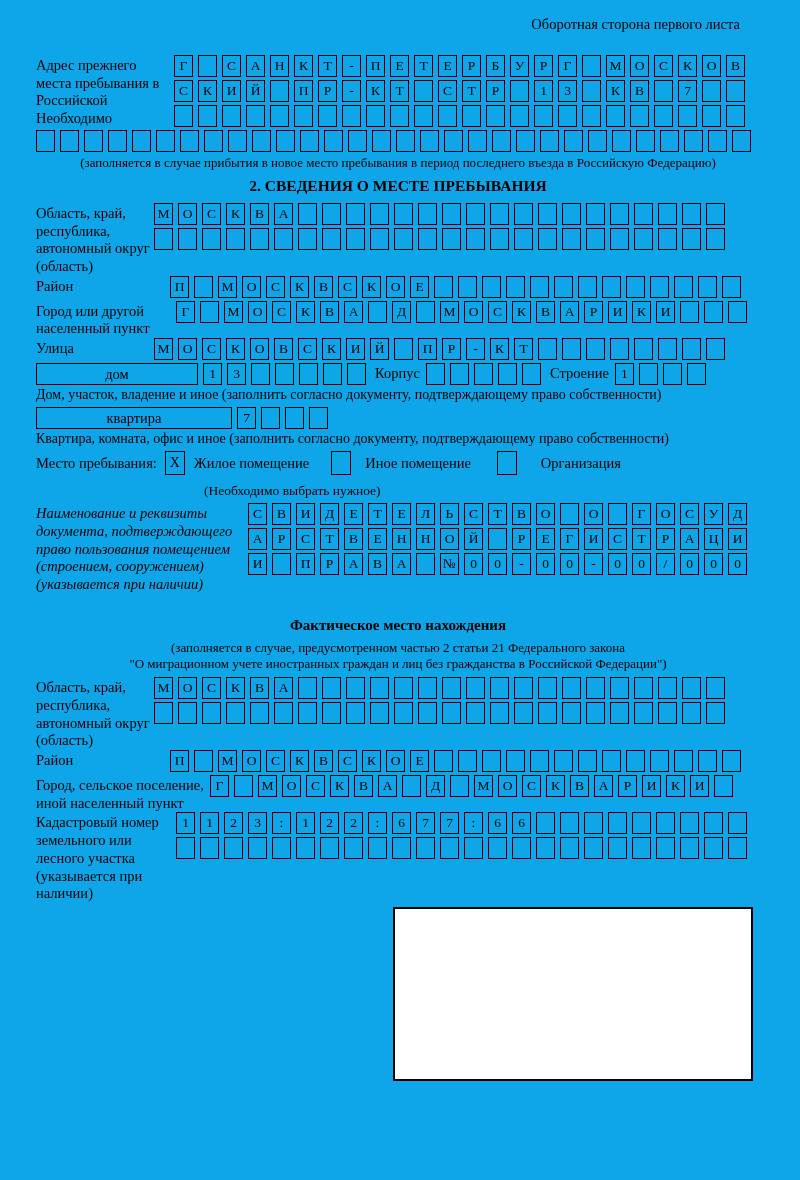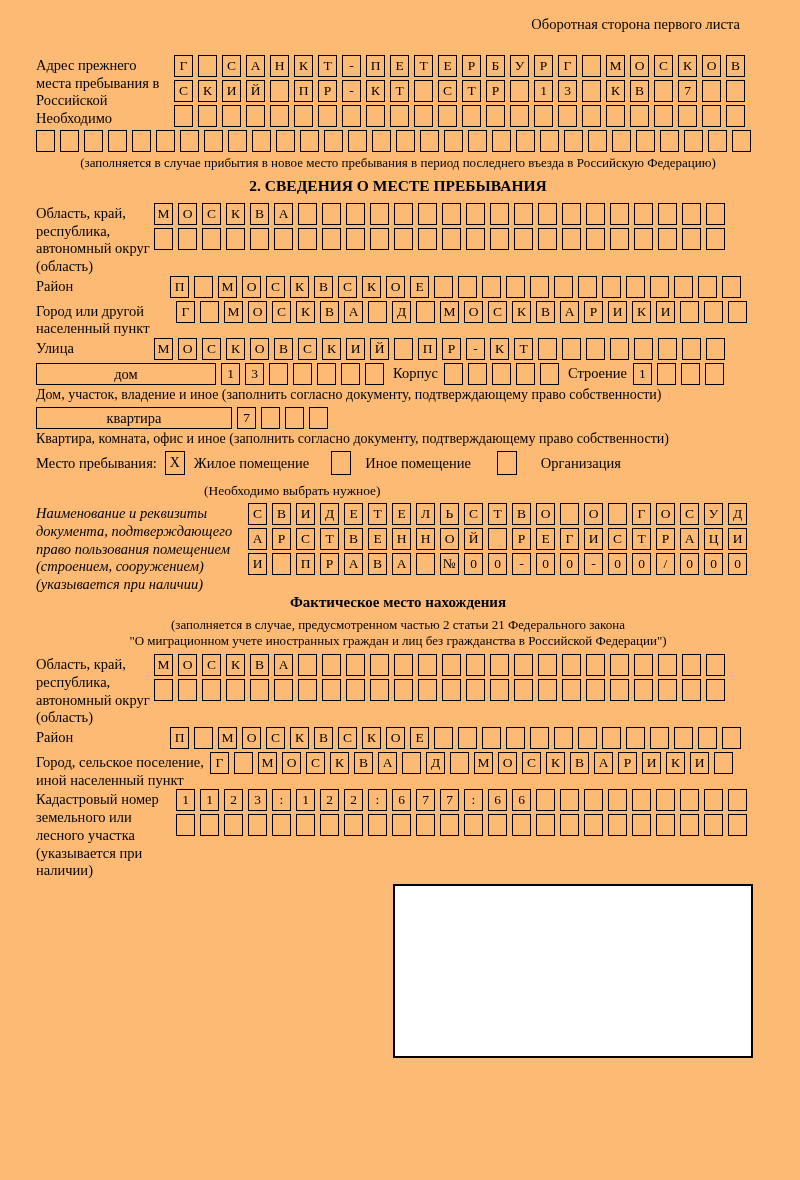--- a/index.html
+++ b/index.html
@@ -1,18 +1,18 @@
 <!DOCTYPE html>
 <html><head>
 <meta charset="utf-8">
 <style>
   html,body{margin:0;padding:0;background:#fff;}
   .sheet{
     width:800px;height:1180px;box-sizing:border-box;
-    padding:16px 40px 0 36px;background:#fdba74;color:#000;
+    padding:16px 40px 0 36px;background:#0ea5e9;color:#000;
     font-family:"Liberation Serif","DejaVu Serif",serif;
     overflow:hidden;position:relative;
   }
   .hdr{ text-align:right; font-size:14.5px; padding-right:20px; margin-bottom:22px; }
   .field{ display:flex; align-items:flex-start; }
   .flabel{ font-size:14.5px; line-height:1.22; padding-top:2px; flex:0 0 auto; }
   .w138{ width:138px; } .w118{ width:118px; } .w134{ width:134px; }
   .w140{ width:140px; } .w212{ width:212px;font-style:italic; } .w174{ width:174px; }
   .gridcol{ display:flex; flex-direction:column; }
   .grid-row{ display:flex; margin-bottom:3px; }
@@ -31,21 +31,21 @@
     font-size:14.5px; flex:0 0 auto; margin-right:5px;
   }
   .inline-lbl{ font-size:14.5px; padding:2px 6px 0 4px; flex:0 0 auto; }
   .cbrow{ display:flex; align-items:center; font-size:14.5px; margin:4px 0 1px 0; }
   .cb{
     box-sizing:border-box; width:20px; height:24px; border:1.5px solid #000;
     display:inline-flex; align-items:center; justify-content:center;
     font-size:14px; flex:0 0 auto;
   }
   .cb-note{ font-size:13.5px; margin:8px 0 4px 168px; }
-  .fact-title{ text-align:center; font-weight:bold; font-size:15px; margin:0 0 6px 0; }
+  .fact-title{ text-align:center; font-weight:bold; font-size:15px; margin:23px 0 6px 0; }
   .fact-note{ text-align:center; font-size:13px; line-height:1.3; }
   .stamp-box{
     box-sizing:border-box; width:360px; height:174px; border:2px solid #000;
     margin:4px 0 5px 357px; background:#fff;
   }
   .stamp-caption{
     width:400px; margin-left:337px; text-align:center;
     font-size:14px; line-height:1.25;
   }
   .mb2{ margin-bottom:2px; }
@@ -318,21 +318,21 @@
         <span class="cell"></span>
         <span class="cell"></span>
         <span class="cell"></span>
         <span class="cell"></span>
         <span class="cell"></span>
         <span class="cell"></span>
       </div>
   </div>
 
   <div class="field mb2">
-    <div class="namedbox" style="width:180px;">дом</div>
+    <div class="namedbox" style="width:162px;">дом</div>
     <div class="grid-row" style="margin-bottom:0;">
         <span class="cell">1</span>
         <span class="cell">3</span>
         <span class="cell"></span>
         <span class="cell"></span>
         <span class="cell"></span>
         <span class="cell"></span>
         <span class="cell"></span>
       </div>
     <div class="inline-lbl">Корпус</div>

